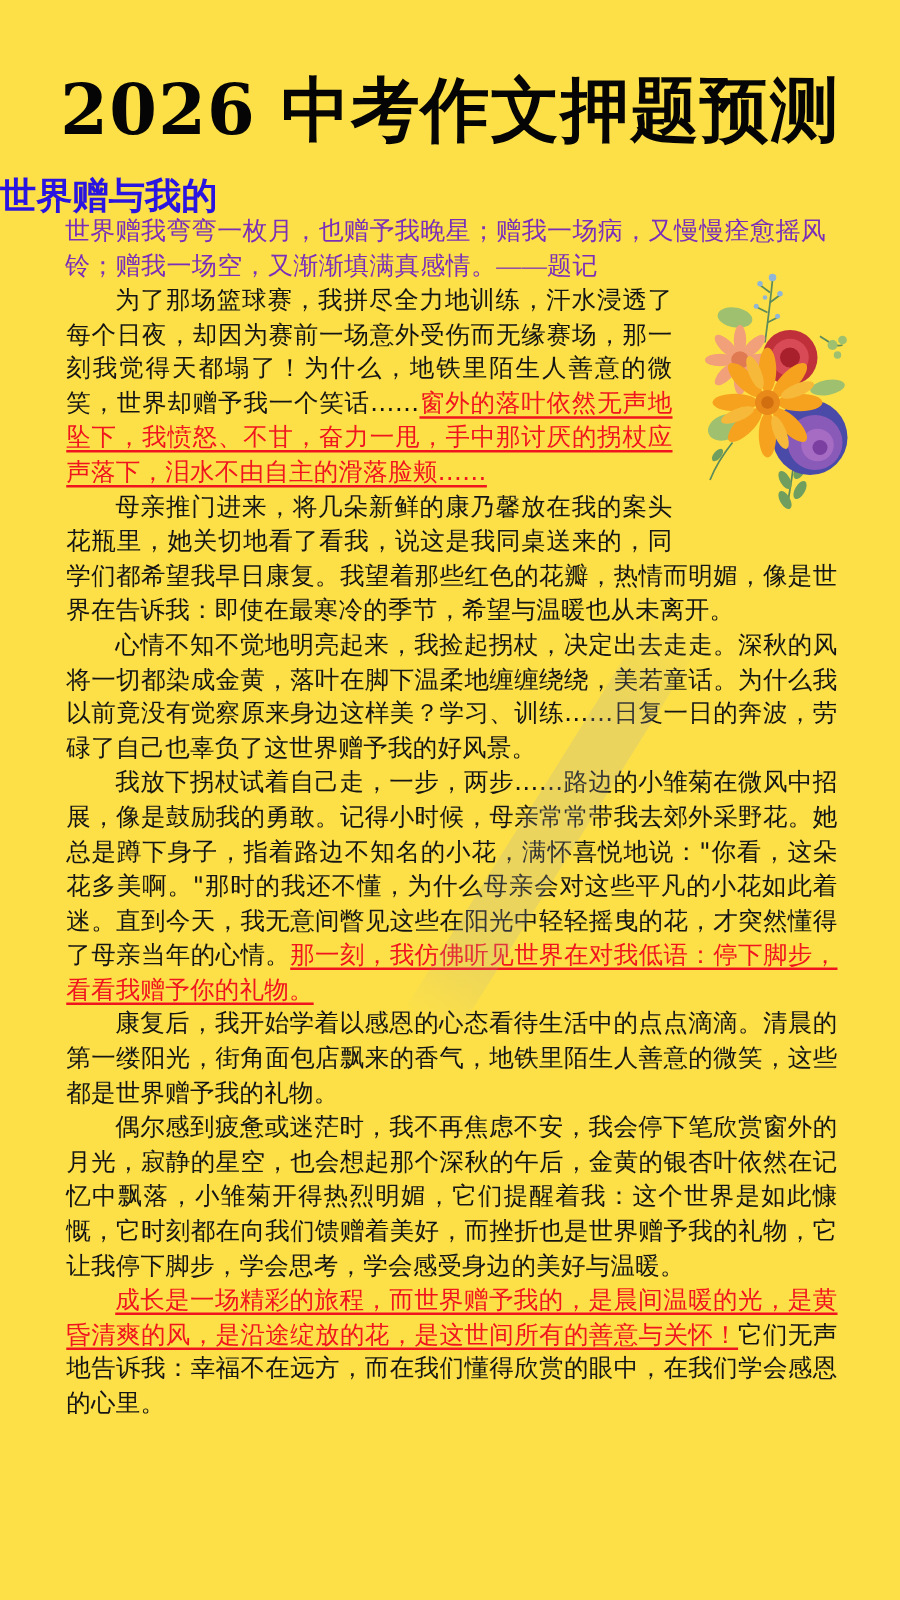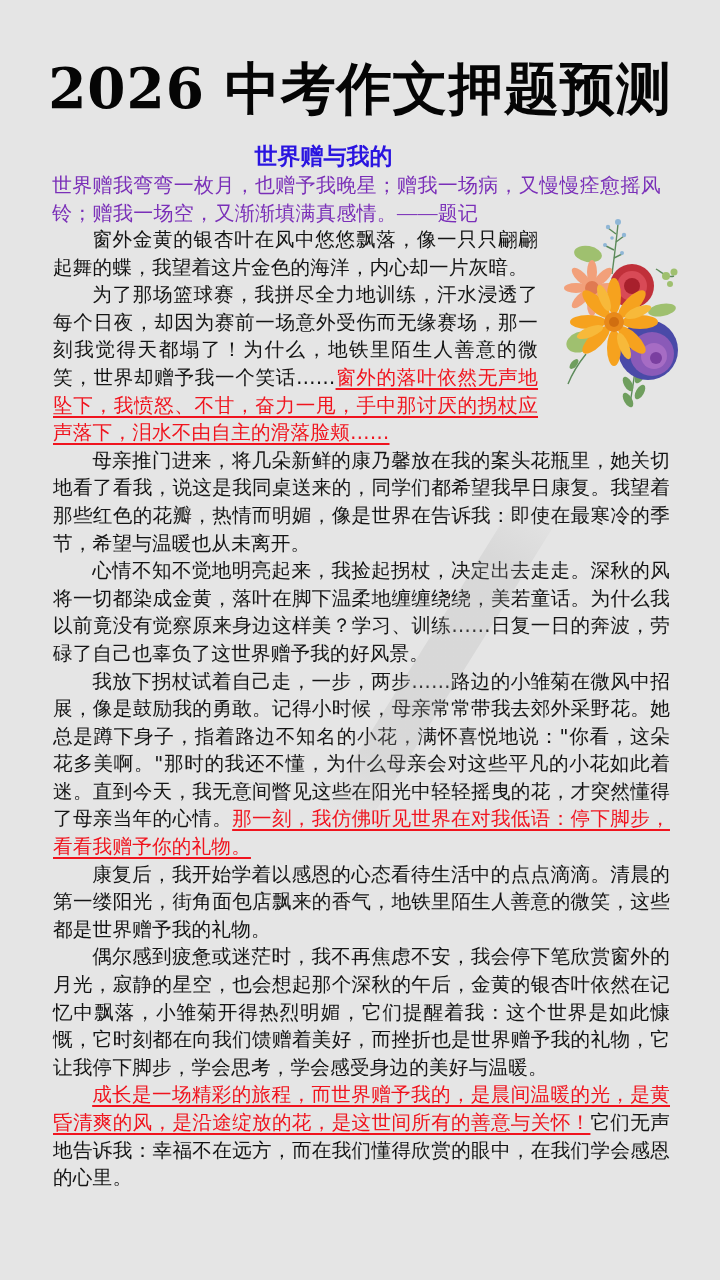--- a/index.html
+++ b/index.html
@@ -1,32 +1,32 @@
 <!DOCTYPE html>
 <html><head>
   <meta charset="utf-8">
   <style>
     * { box-sizing: border-box; margin: 0; padding: 0; }
     html, body { width: 720px; height: 1280px; background: #ffffff; overflow: hidden; }
     body { position: relative; font-family: "DejaVu Sans", "Liberation Sans", sans-serif; color: #111111; }
 
-    .page { position: absolute; left: 0; top: 0; width: 720px; height: 1280px; background: #e5e5e5; }
+    .page { position: absolute; left: 0; top: 0; width: 720px; height: 1280px; background: #fde047; }
 
     .main-title {
       position: absolute; left: 0; top: 52px; width: 720px;
       text-align: center;
       font-family: "DejaVu Serif", "Liberation Serif", serif;
       font-weight: 900; font-size: 56px; line-height: 72px;
       color: #050505; letter-spacing: 1px;
       transform: scaleX(0.98);
     }
 
     .essay-title {
       position: absolute; left: 0; top: 139px; width: 647px;
-      text-align: center; font-size: 23px; line-height: 34px;
+      font-size: 29px; line-height: 34px;
       color: #2a14e0;
     }
 
     .epigraph {
       position: absolute; left: 52px; top: 171px; width: 630px;
       font-size: 20px; line-height: 28px; color: #7a2fb8;
       letter-spacing: 0.3px;
       font-family: Liberation Serif, serif;
     }
 
@@ -62,21 +62,20 @@
 
   <h1 class="main-title">2026 中考作文押题预测</h1>
 
   <h2 class="essay-title">世界赠与我的</h2>
 
   <div class="epigraph">世界赠我弯弯一枚月，也赠予我晚星；赠我一场病，又慢慢痊愈摇风铃；赠我一场空，又渐渐填满真感情。——题记</div>
 
   <div class="body-text">
     <div class="float-wrap"></div>
 
-    <p><span>窗外金黄的银杏叶在风中悠悠飘落，像一只只翩翩起舞的蝶，我望着这片金色的海洋，内心却一片灰暗。</span></p>
 
     <p><span>为了那场篮球赛，我拼尽全力地训练，汗水浸透了每个日夜，却因为赛前一场意外受伤而无缘赛场，那一刻我觉得天都塌了！为什么，地铁里陌生人善意的微笑，世界却赠予我一个笑话……</span><span class="hl">窗外的落叶依然无声地坠下，我愤怒、不甘，奋力一甩，手中那讨厌的拐杖应声落下，泪水不由自主的滑落脸颊……</span></p>
 
     <p><span>母亲推门进来，将几朵新鲜的康乃馨放在我的案头花瓶里，她关切地看了看我，说这是我同桌送来的，同学们都希望我早日康复。我望着那些红色的花瓣，热情而明媚，像是世界在告诉我：即使在最寒冷的季节，希望与温暖也从未离开。</span></p>
 
     <p><span>心情不知不觉地明亮起来，我捡起拐杖，决定出去走走。深秋的风将一切都染成金黄，落叶在脚下温柔地缠缠绕绕，美若童话。为什么我以前竟没有觉察原来身边这样美？学习、训练……日复一日的奔波，劳碌了自己也辜负了这世界赠予我的好风景。</span></p>
 
     <p><span>我放下拐杖试着自己走，一步，两步……路边的小雏菊在微风中招展，像是鼓励我的勇敢。记得小时候，母亲常常带我去郊外采野花。她总是蹲下身子，指着路边不知名的小花，满怀喜悦地说："你看，这朵花多美啊。"那时的我还不懂，为什么母亲会对这些平凡的小花如此着迷。直到今天，我无意间瞥见这些在阳光中轻轻摇曳的花，才突然懂得了母亲当年的心情。</span><span class="hl">那一刻，我仿佛听见世界在对我低语：停下脚步，看看我赠予你的礼物。</span></p>
 
     <p><span>康复后，我开始学着以感恩的心态看待生活中的点点滴滴。清晨的第一缕阳光，街角面包店飘来的香气，地铁里陌生人善意的微笑，这些都是世界赠予我的礼物。</span></p>

